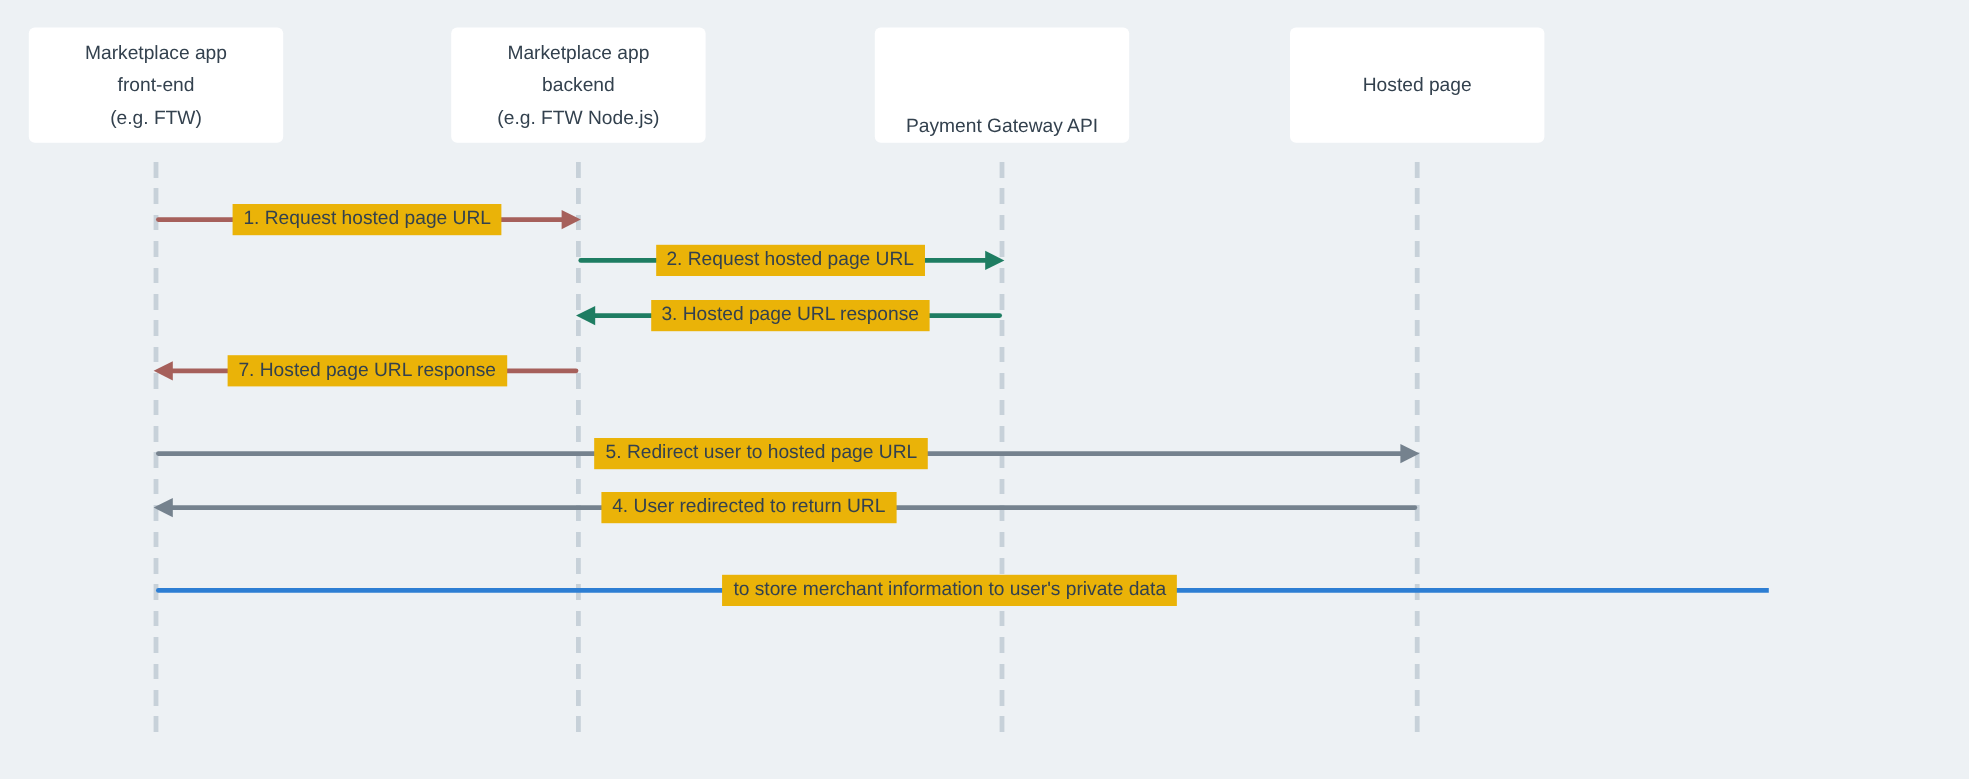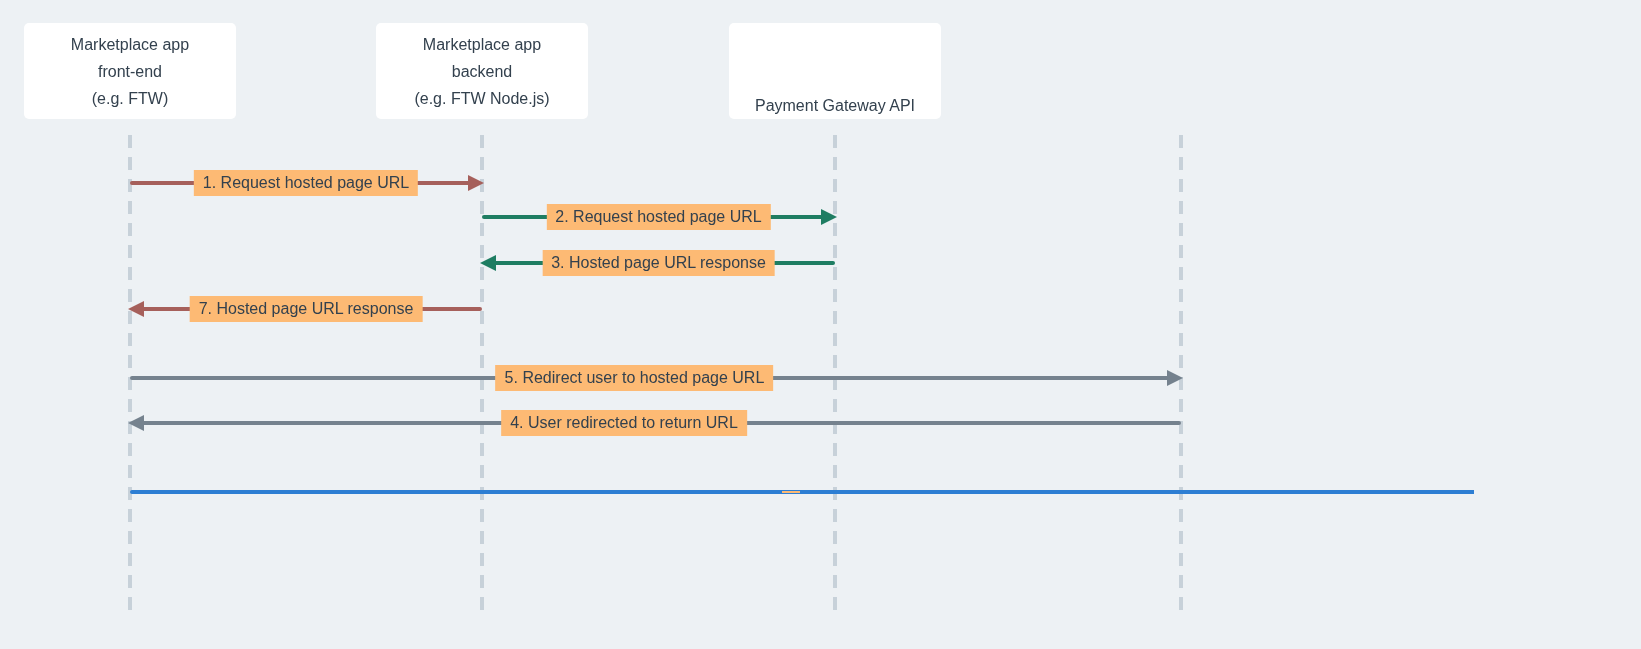--- a/index.html
+++ b/index.html
@@ -69,21 +69,21 @@
   }
   .msg .head.left{
     left:-2px;
     border-right:16px solid var(--c);
   }
   .msg .label{
     position:absolute;
     left:50%;
     top:0;
     transform:translate(-50%,-50%);
-    background:#fdba74;
+    background:#eab308;
     padding:1px 9px;
     white-space:nowrap;
     font-size:16px;
     line-height:24px;
     text-align:center;
     color:#33414e;
   }
   .msg .label span{display:block;}
   .msg-red{--c:#a6605b;}
   .msg-green{--c:#1e7d62;}
@@ -100,20 +100,23 @@
     <span>front-end</span>
     <span>(e.g. FTW)</span>
   </div>
   <div class="participant" style="left:376px;">
     <span>Marketplace app</span>
     <span>backend</span>
     <span>(e.g. FTW Node.js)</span>
   </div>
   <div class="participant" style="left:729px;justify-content:flex-end;">
     <span>Payment Gateway API</span>
+  </div>
+  <div class="participant" style="left:1075px;">
+    <span>Hosted page</span>
   </div>
 
   <div class="lifeline" style="left:128px;"></div>
   <div class="lifeline" style="left:480px;"></div>
   <div class="lifeline" style="left:833px;"></div>
   <div class="lifeline" style="left:1179px;"></div>
   <div class="lifeline" style="left:1506px;"></div>
 
   <div class="msg msg-red dir-right" style="left:130px;top:183px;width:352px;">
     <div class="line"></div>
@@ -160,16 +163,17 @@
     <div class="head left"></div>
     <div class="label" style="left:47%;">
       <span>4. User redirected to return URL</span>
     </div>
   </div>
 
   <div class="msg msg-blue dir-right" style="left:130px;top:492px;width:1378px;">
     <div class="line"></div>
     <div class="head right"></div>
     <div class="label" style="left:48%;">
+      <span>to store merchant information to user's private data</span>
     </div>
   </div>
 
 </div>
 
 </body></html>

